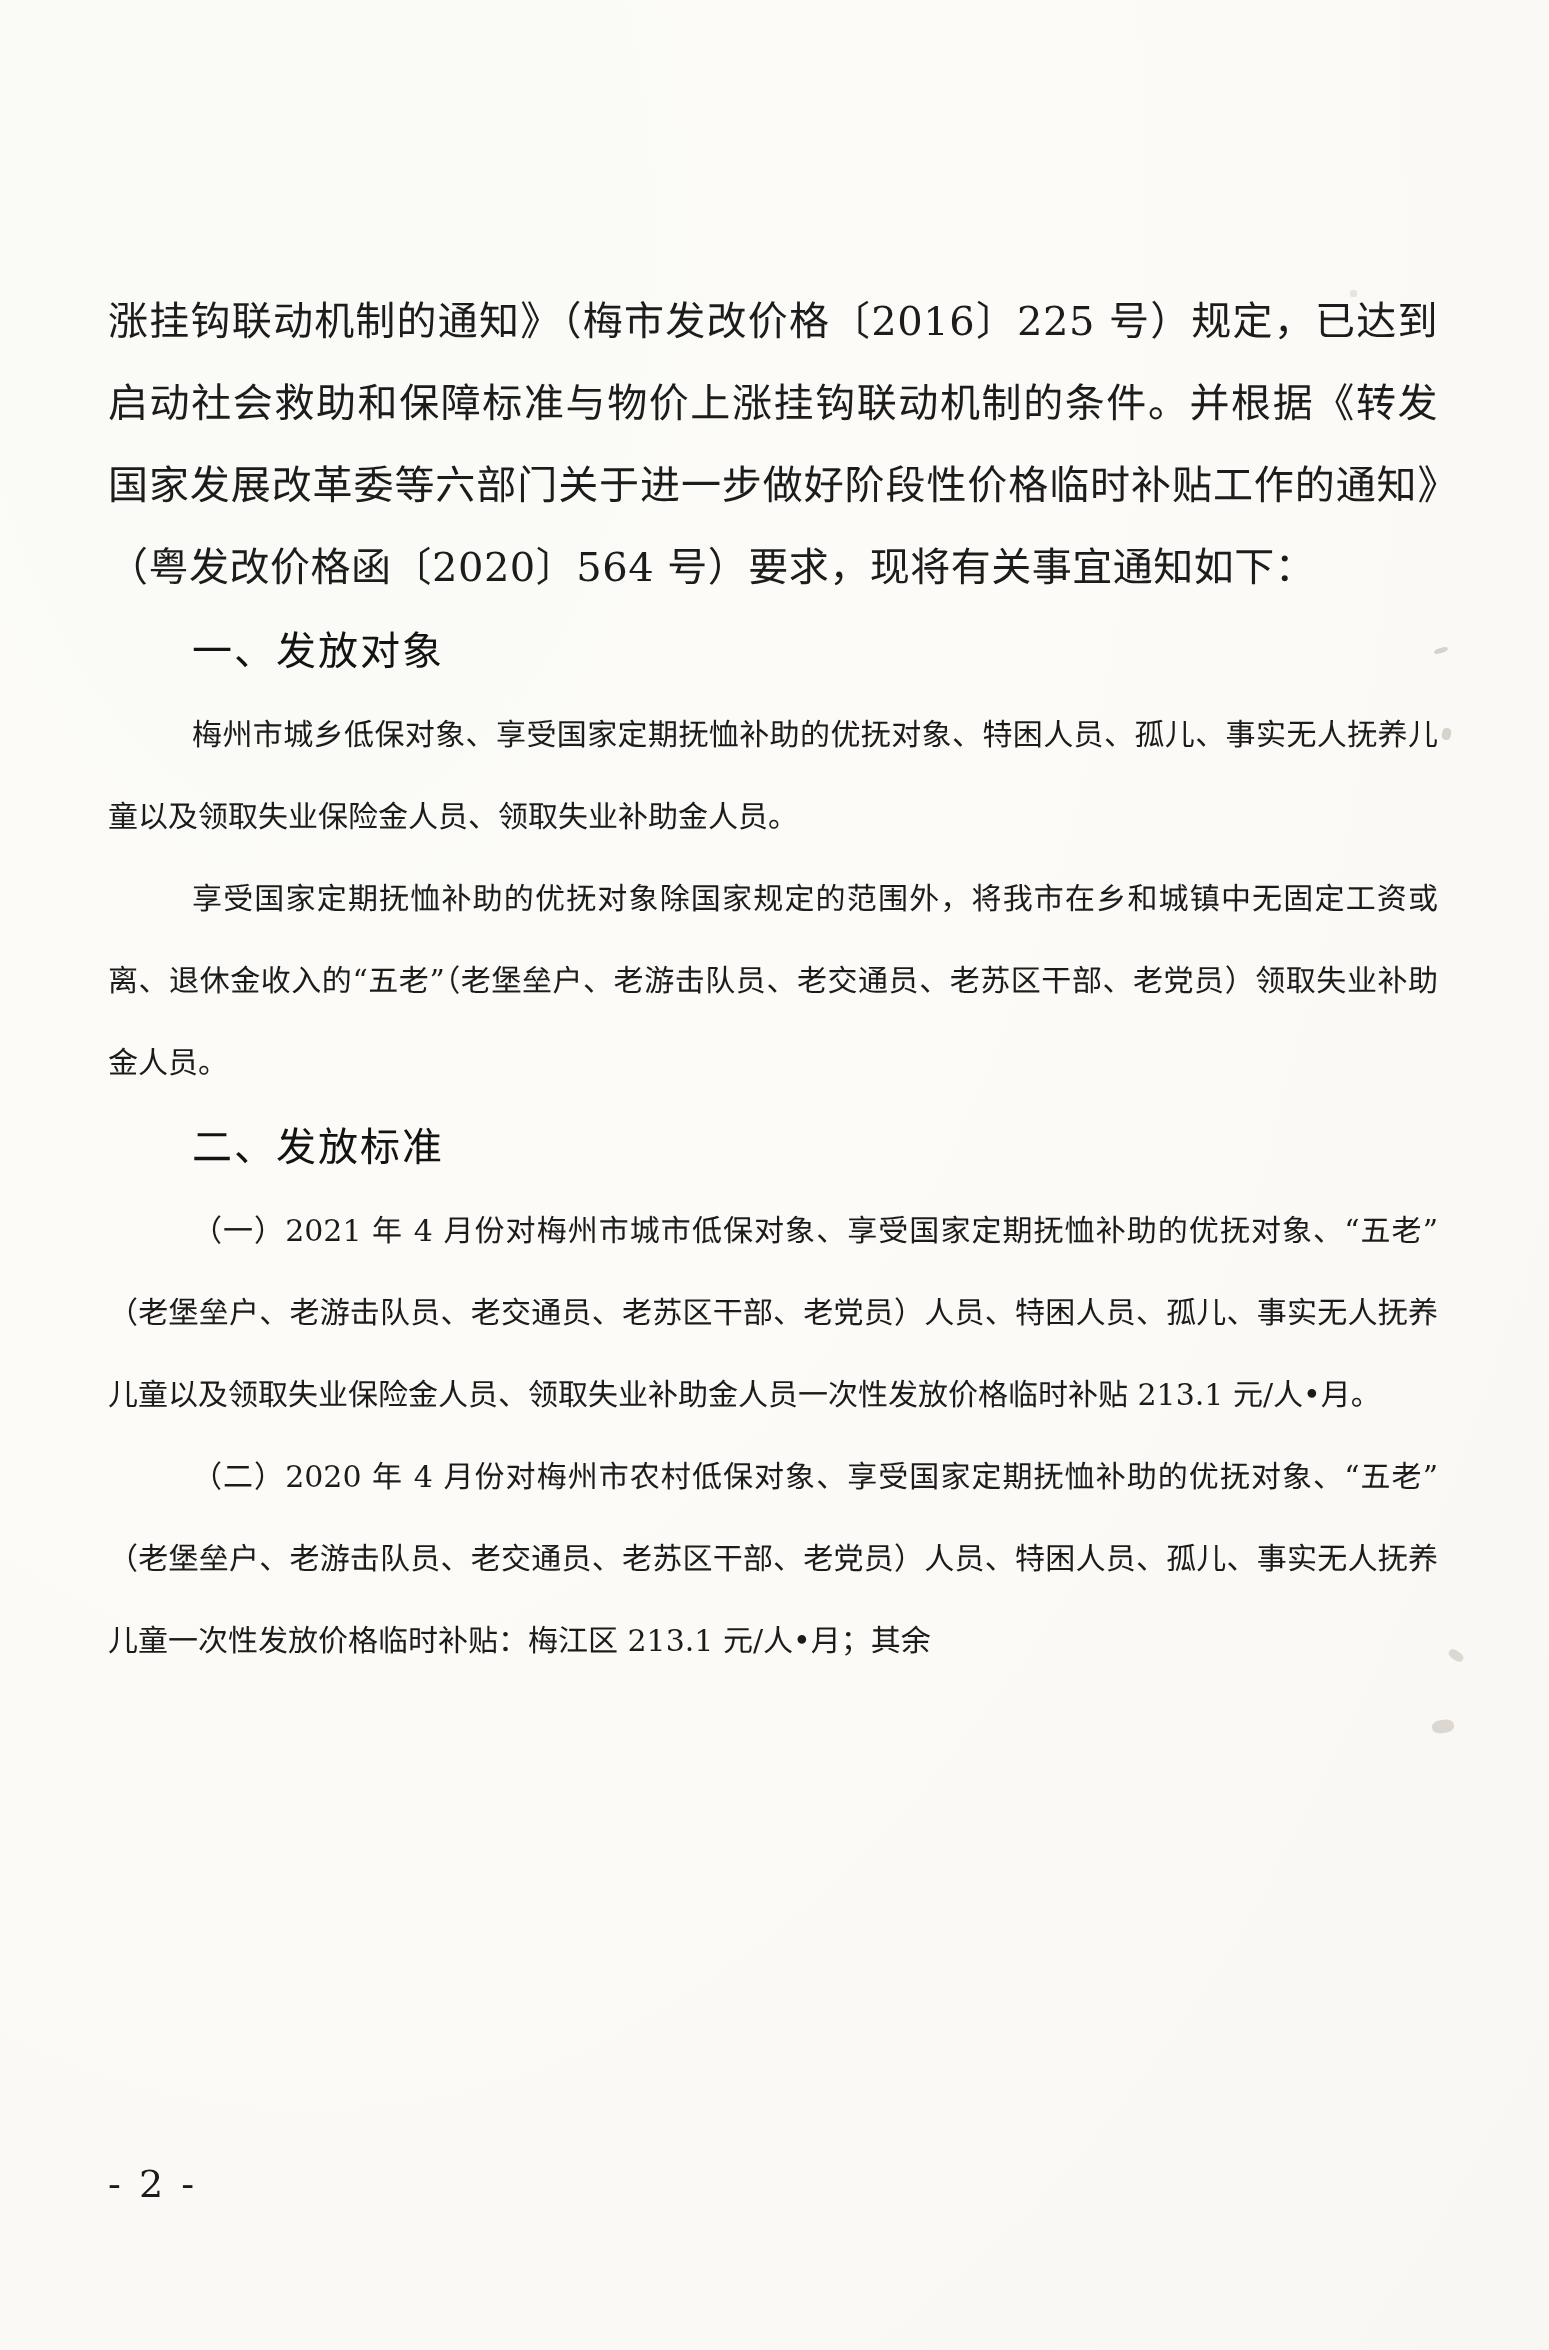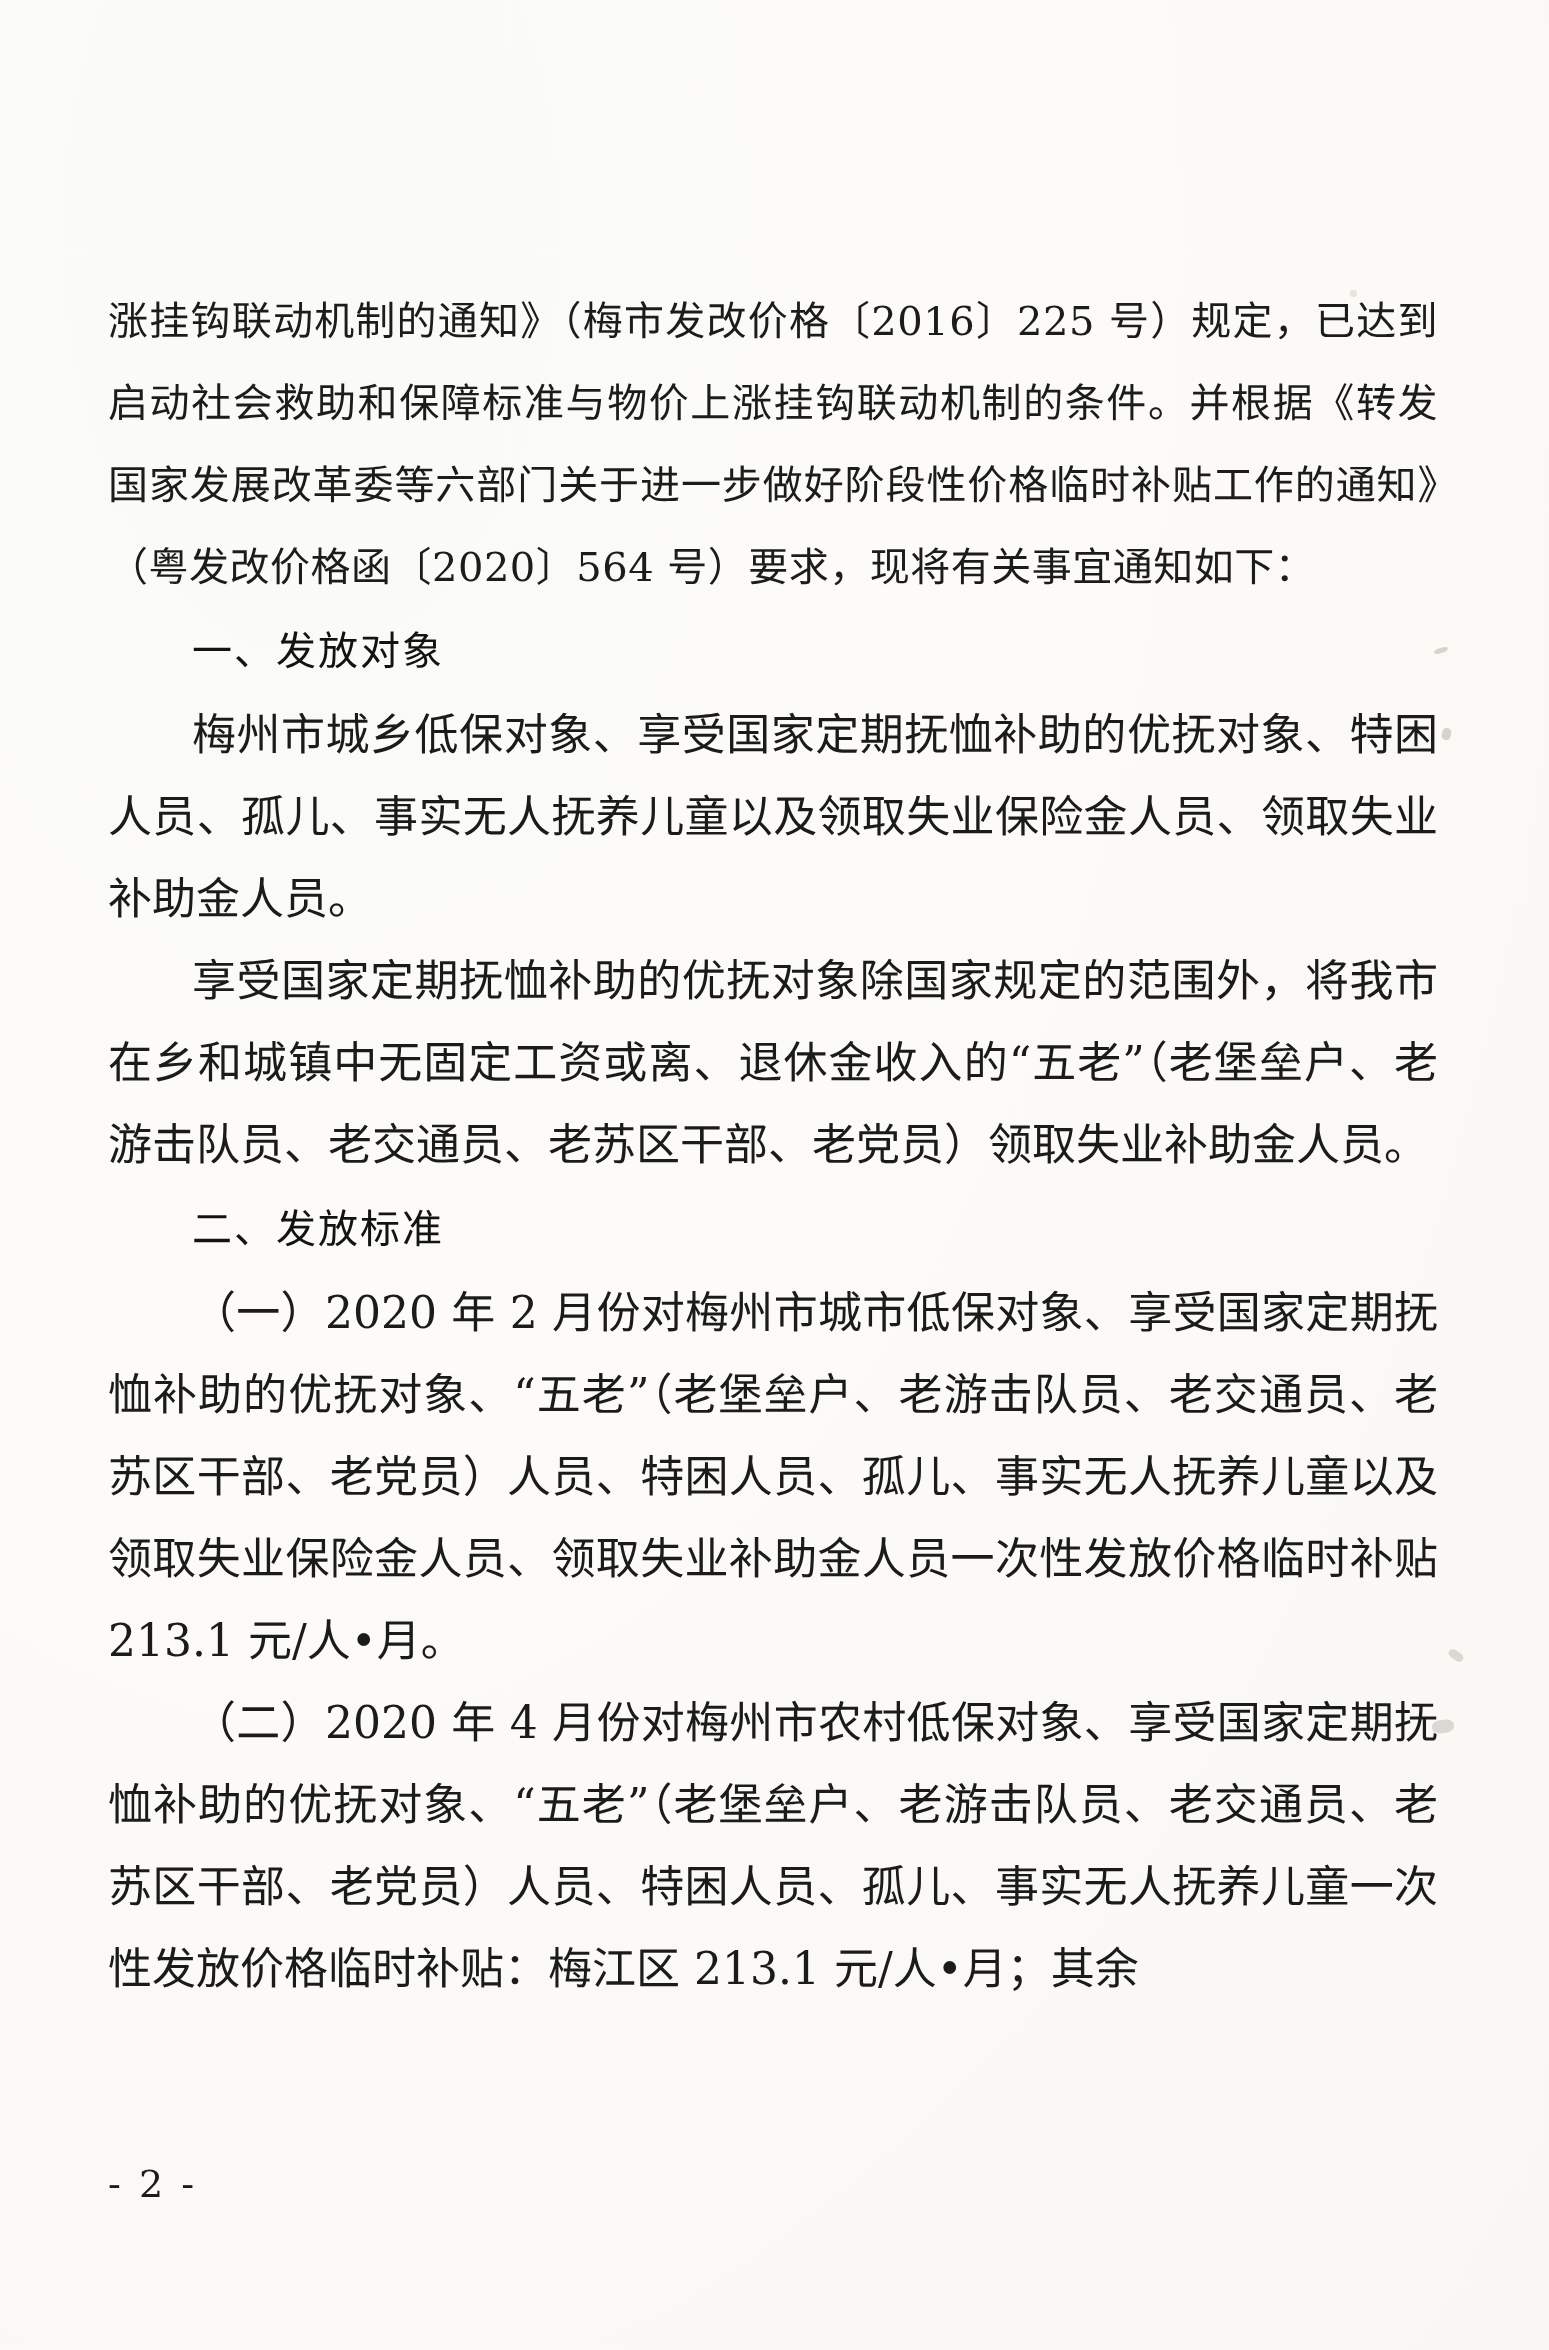--- a/index.html
+++ b/index.html
@@ -37,21 +37,21 @@
     line-height: 82px;
     letter-spacing: 0.5px;
     color: #1c1c1c;
     text-align: justify;
     text-justify: inter-ideograph;
     font-family: "DejaVu Serif", "Liberation Serif", serif;
     white-space: pre-wrap;
   }
   p.para {
     margin: 0 0 0 0;
-    font-size: 44px;
+    font-size: 30px;
     line-height: 82px;
     color: #1b1b1b;
     text-align: justify;
     text-justify: inter-ideograph;
     text-indent: 84px;
   }
   p.heading {
     margin: 0;
     font-size: 40px;
     line-height: 86px;
@@ -95,21 +95,21 @@
     <p class="body-line">涨挂钩联动机制的通知》（梅市发改价格〔2016〕225 号）规定，已达到启动社会救助和保障标准与物价上涨挂钩联动机制的条件。并根据《转发国家发展改革委等六部门关于进一步做好阶段性价格临时补贴工作的通知》（粤发改价格函〔2020〕564 号）要求，现将有关事宜通知如下：</p>
 
     <p class="heading blk">一、发放对象</p>
 
     <p class="para">梅州市城乡低保对象、享受国家定期抚恤补助的优抚对象、特困人员、孤儿、事实无人抚养儿童以及领取失业保险金人员、领取失业补助金人员。</p>
 
     <p class="para">享受国家定期抚恤补助的优抚对象除国家规定的范围外，将我市在乡和城镇中无固定工资或离、退休金收入的“五老”（老堡垒户、老游击队员、老交通员、老苏区干部、老党员）领取失业补助金人员。</p>
 
     <p class="heading blk">二、发放标准</p>
 
-    <p class="para">（一）2020 年 2 月份对梅州市城市低保对象、享受国家定期抚恤补助的优抚对象、“五老”（老堡垒户、老游击队员、老交通员、老苏区干部、老党员）人员、特困人员、孤儿、事实无人抚养儿童以及领取失业保险金人员、领取失业补助金人员一次性发放价格临时补贴 213.1 元/人•月。</p>
+    <p class="para">（一）2021 年 4 月份对梅州市城市低保对象、享受国家定期抚恤补助的优抚对象、“五老”（老堡垒户、老游击队员、老交通员、老苏区干部、老党员）人员、特困人员、孤儿、事实无人抚养儿童以及领取失业保险金人员、领取失业补助金人员一次性发放价格临时补贴 213.1 元/人•月。</p>
 
     <p class="para">（二）2020 年 4 月份对梅州市农村低保对象、享受国家定期抚恤补助的优抚对象、“五老”（老堡垒户、老游击队员、老交通员、老苏区干部、老党员）人员、特困人员、孤儿、事实无人抚养儿童一次性发放价格临时补贴：梅江区 213.1 元/人•月；其余</p>
 
   </div>
 
   <div class="page-number">- 2 -</div>
 
   <span class="speck s1"></span>
   <span class="speck s2"></span>
   <span class="speck s3"></span>

